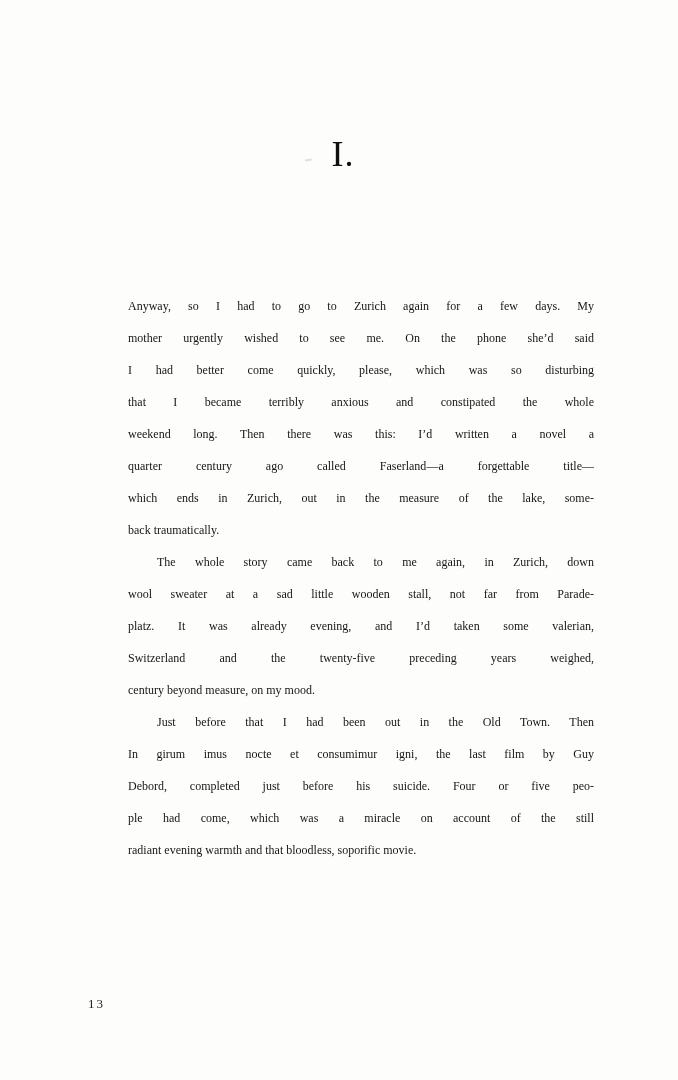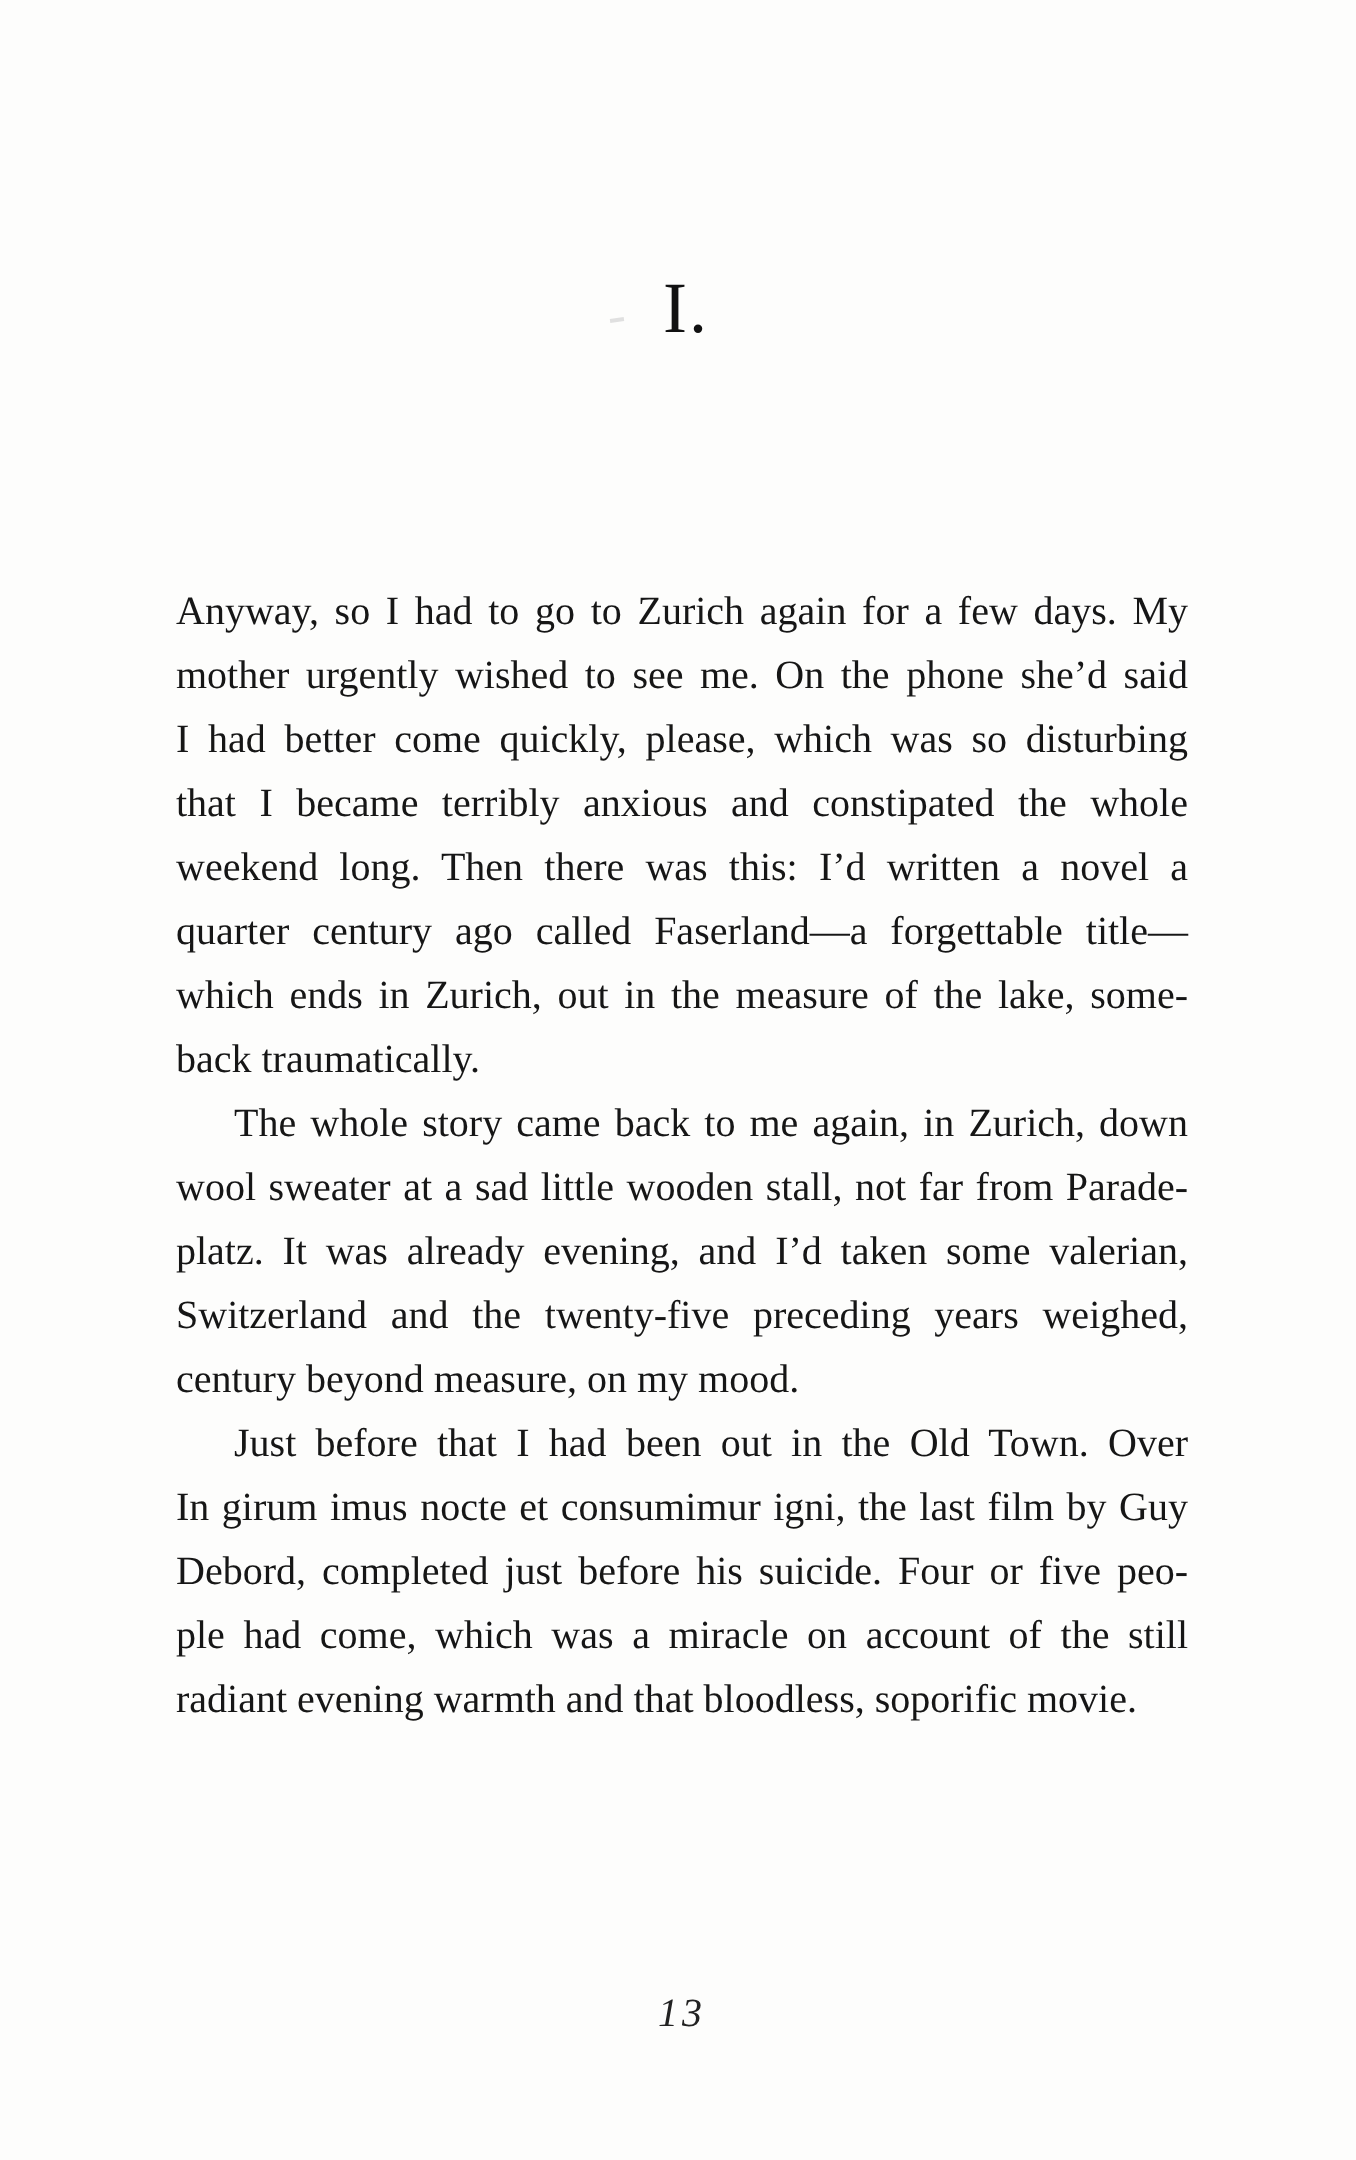--- a/index.html
+++ b/index.html
@@ -41,40 +41,39 @@
   }
   .text-block {
     position: absolute;
     top: 290px;
     left: 88px;
     width: 506px;
   }
   .line {
     height: 32px;
     line-height: 32px;
-    font-size: 20px;
+    font-size: 12px;
     text-align: justify;
     text-align-last: justify;
+    margin-left: 40px;
   }
   .line.last {
     text-align-last: left;
   }
   .line.indent {
     text-indent: 29px;
   }
   .italic {
   }
   .page-number {
     position: absolute;
     top: 996px;
     left: 88px;
     width: 506px;
-    text-align: center;
-    font-style: italic;
-    font-size: 20px;
+    font-size: 13px;
     letter-spacing: 2px;
     color: #222;
   }
 </style>
 </head>
 <body>
 
 <div class="page">
 
   <div class="chapter-heading">I.</div>
@@ -95,21 +94,21 @@
 
     <div class="para">
       <div class="line indent">The whole story came back to me again, in Zurich, down</div>
       <div class="line">wool sweater at a sad little wooden stall, not far from Parade-</div>
       <div class="line">platz. It was already evening, and I’d taken some valerian,</div>
       <div class="line">Switzerland and the twenty-five preceding years weighed,</div>
       <div class="line last">century beyond measure, on my mood.</div>
     </div>
 
     <div class="para">
-      <div class="line indent">Just before that I had been out in the Old Town. Over</div>
+      <div class="line indent">Just before that I had been out in the Old Town. Then</div>
       <div class="line"><span class="italic">In girum imus nocte et consumimur igni</span><span>, the last film by Guy</span></div>
       <div class="line">Debord, completed just before his suicide. Four or five peo-</div>
       <div class="line">ple had come, which was a miracle on account of the still</div>
       <div class="line last">radiant evening warmth and that bloodless, soporific movie.</div>
     </div>
 
   </div>
 
   <div class="page-number">13</div>
 

